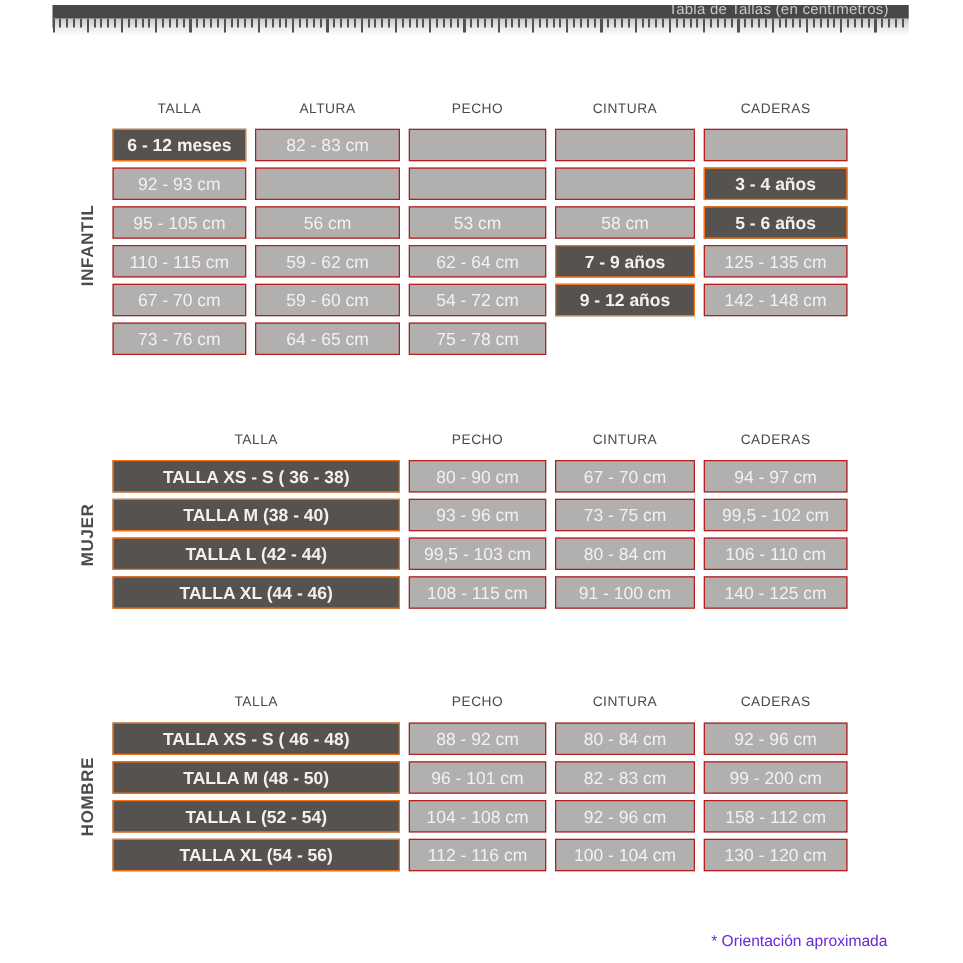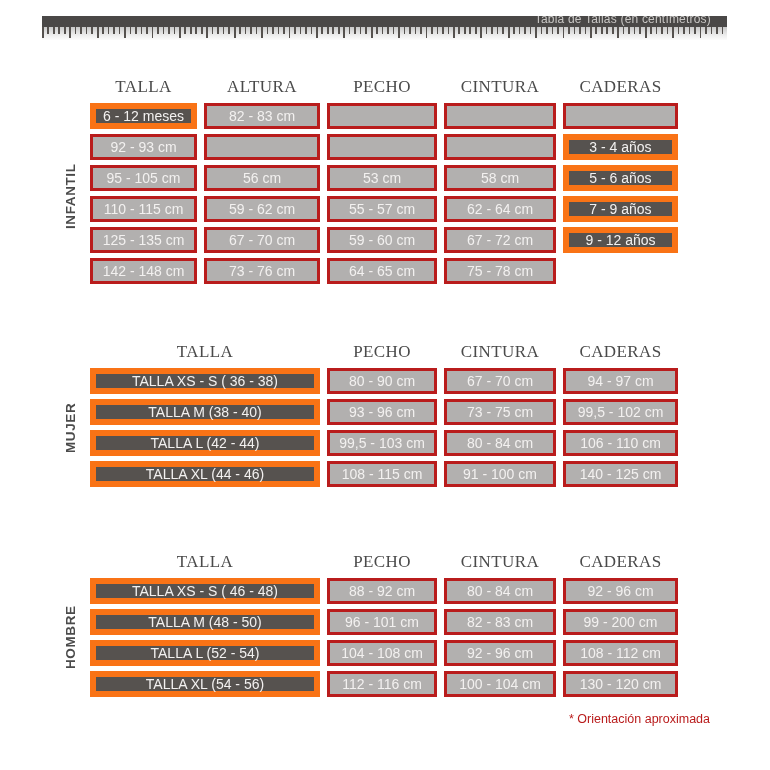--- a/index.html
+++ b/index.html
@@ -1,57 +1,57 @@
 <!DOCTYPE html>
 <html style="--bar: #4a4847; --dark: #56524f; --light: #b2b0af;"><head>
 <meta charset="utf-8">
 <style>
   html,body{margin:0;padding:0;background:#fff;}
   #page{position:relative;width:770px;height:770px;background:#ffffff;overflow:hidden;
         font-family:"Liberation Sans","DejaVu Sans",sans-serif;}
 
   
-  .ruler{position:absolute;left:42px;top:16px;width:685px;}
+  .ruler{position:absolute;left:42px;top:4px;width:685px;}
   .ruler-bar{height:11px;background:var(--bar,#4a4847);overflow:hidden;}
   .ruler-bar span{display:block;text-align:right;padding-right:16px;margin-top:-4px;
                   font-size:12px;line-height:15px;color:#c9c7c5;letter-spacing:.2px;}
   .ruler-ticks{position:relative;height:13px;
                background:linear-gradient(180deg,#c9c9c9 0%,#ececec 60%,#fcfcfc 100%);}
   .ticks-short{position:absolute;left:0;top:0;width:100%;height:7px;
                background:repeating-linear-gradient(90deg,#55514e 0 1.6px,transparent 1.6px 5.48px);}
   .ticks-tall{position:absolute;left:0;top:0;width:100%;height:11px;
               background:repeating-linear-gradient(90deg,#55514e 0 1.8px,transparent 1.8px 27.4px);}
 
   
   .size-table{position:absolute;left:90px;width:588px;}
   .hdr-row,.rows{display:grid;grid-template-columns:107px 116px 110px 112px 115px;
                  column-gap:7px;row-gap:5px;}
   .hdr-row{height:22px;margin-bottom:5px;}
   .hdr{display:flex;align-items:center;justify-content:center;
-       font-size:17px;color:#4a4a4a;letter-spacing:.4px;font-family:Liberation Serif, serif;}
+       font-size:11px;color:#4a4a4a;letter-spacing:.4px;}
   .rows{grid-auto-rows:26px;}
   .cell{display:flex;align-items:center;justify-content:center;
         font-size:14px;color:#f3f1f0;white-space:nowrap;}
-  .cell.dark{background:var(--dark,#56524f);border:6px solid #f97316;}
-  .cell.light{background:var(--light,#b2b0af);border:3px solid #b91c1c;}
+  .cell.dark{background:var(--dark,#56524f);border:1px solid #f97316;font-weight:bold;}
+  .cell.light{background:var(--light,#b2b0af);border:1px solid #b91c1c;}
   .span2{grid-column:span 2;}
 
   .group-label{position:absolute;left:-31px;top:27px;width:22px;
                display:flex;align-items:center;justify-content:center;
                writing-mode:vertical-rl;transform:rotate(180deg);
                font-weight:bold;font-size:13.5px;color:#4b4b4b;letter-spacing:.6px;}
   #table-0 .group-label{height:186px;}
   #table-1 .group-label,#table-2 .group-label{height:119px;}
 
   #table-0{top:76px;}
   #table-1{top:341px;}
   #table-2{top:551px;}
 
   
-  .footer-note{position:absolute;right:60px;top:712px;font-size:12.5px;color:#b91c1c;}
+  .footer-note{position:absolute;right:60px;top:746px;font-size:12.5px;color:#6d28d9;}
 </style>
 </head>
 <body>
 
 <div id="page">
 
   <div class="ruler">
     <div class="ruler-bar">
       <span>Tabla de Tallas (en centímetros)</span>
     </div>
@@ -81,27 +81,26 @@
         <div class="cell light"></div>
         <div class="cell light"></div>
         <div class="cell dark">3 - 4 años</div>
         <div class="cell light">95 - 105 cm</div>
         <div class="cell light">56 cm</div>
         <div class="cell light">53 cm</div>
         <div class="cell light">58 cm</div>
         <div class="cell dark">5 - 6 años</div>
         <div class="cell light">110 - 115 cm</div>
         <div class="cell light">59 - 62 cm</div>
-        <div class="cell light">55 - 57 cm</div>
         <div class="cell light">62 - 64 cm</div>
         <div class="cell dark">7 - 9 años</div>
         <div class="cell light">125 - 135 cm</div>
         <div class="cell light">67 - 70 cm</div>
         <div class="cell light">59 - 60 cm</div>
-        <div class="cell light">67 - 72 cm</div>
+        <div class="cell light">54 - 72 cm</div>
         <div class="cell dark">9 - 12 años</div>
         <div class="cell light">142 - 148 cm</div>
         <div class="cell light">73 - 76 cm</div>
         <div class="cell light">64 - 65 cm</div>
         <div class="cell light">75 - 78 cm</div>
       </div>
   </section>
 
   <section class="size-table" id="table-1">
     <div class="group-label">MUJER</div>
@@ -144,21 +143,21 @@
         <div class="cell light">88 - 92 cm</div>
         <div class="cell light">80 - 84 cm</div>
         <div class="cell light">92 - 96 cm</div>
         <div class="cell dark span2">TALLA M (48 - 50)</div>
         <div class="cell light">96 - 101 cm</div>
         <div class="cell light">82 - 83 cm</div>
         <div class="cell light">99 - 200 cm</div>
         <div class="cell dark span2">TALLA L (52 - 54)</div>
         <div class="cell light">104 - 108 cm</div>
         <div class="cell light">92 - 96 cm</div>
-        <div class="cell light">108 - 112 cm</div>
+        <div class="cell light">158 - 112 cm</div>
         <div class="cell dark span2">TALLA XL (54 - 56)</div>
         <div class="cell light">112 - 116 cm</div>
         <div class="cell light">100 - 104 cm</div>
         <div class="cell light">130 - 120 cm</div>
       </div>
   </section>
 
   <div class="footer-note">* Orientación aproximada</div>
 </div>
 

